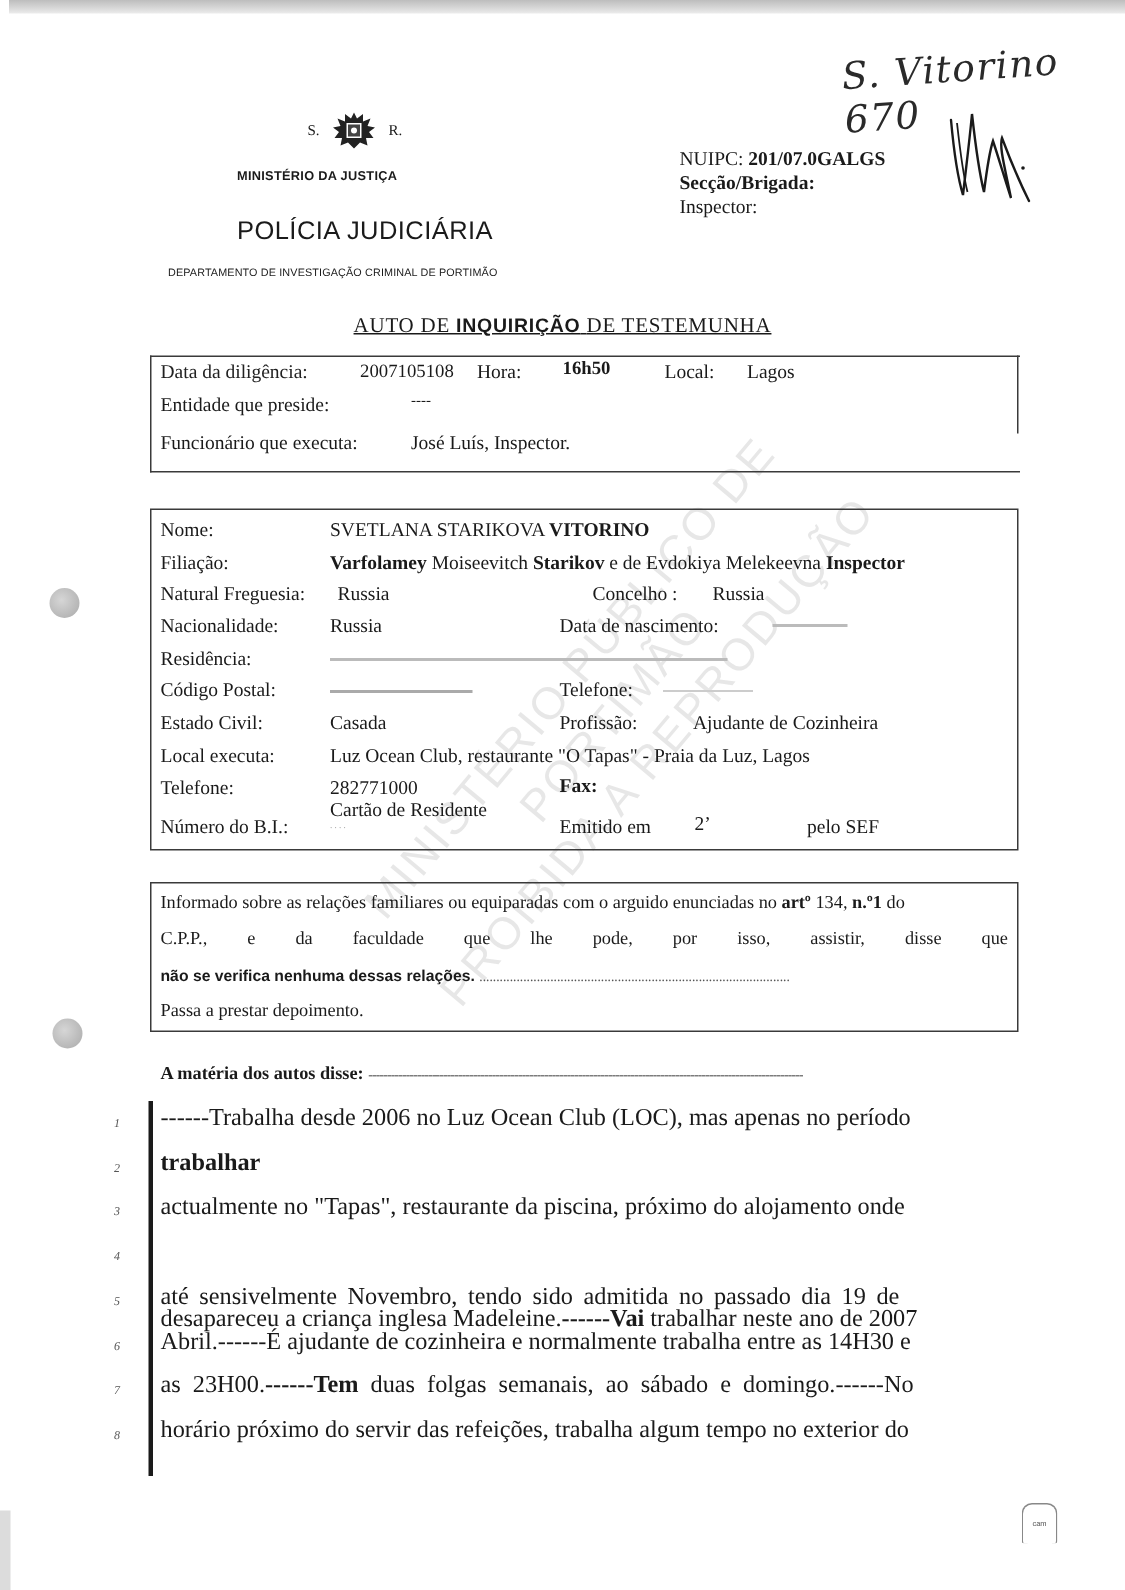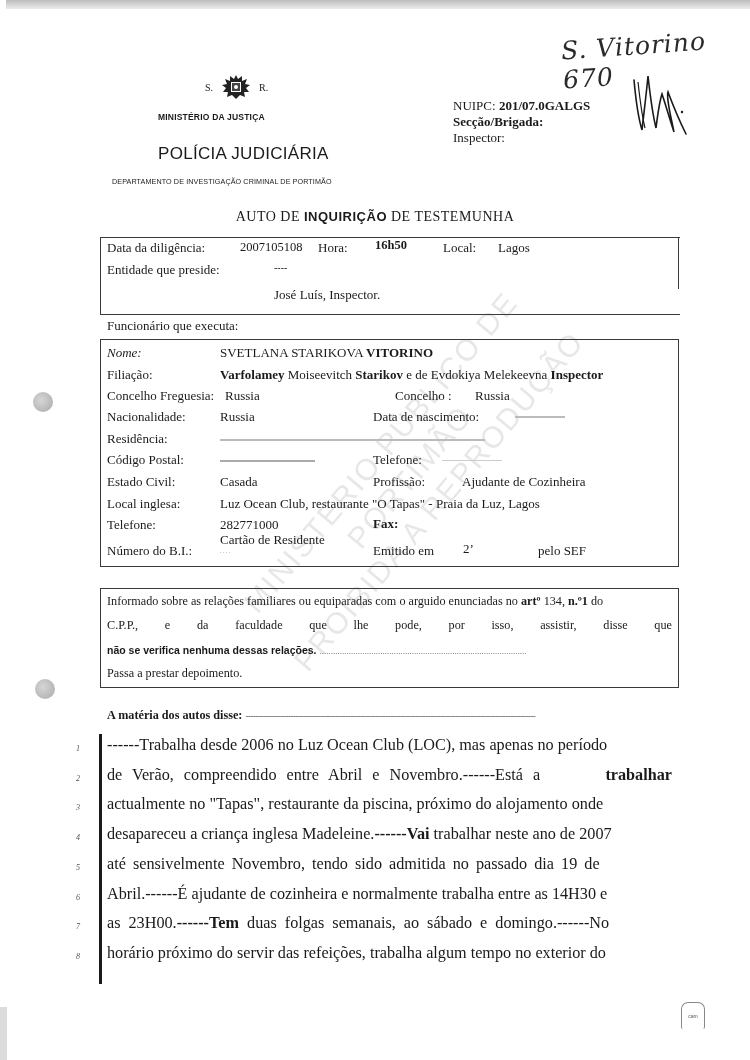--- a/index.html
+++ b/index.html
@@ -28,21 +28,21 @@
   .ministerio { position: absolute; left: 158px; top: 112px; font-size: 8.5px; font-weight: bold; letter-spacing: 0.2px; }
   .policia { position: absolute; left: 158px; top: 144px; font-size: 17px; letter-spacing: 0.3px; }
   .departamento { position: absolute; left: 112px; top: 177px; font-size: 7.2px; letter-spacing: 0.1px; }
 
   
   .handwriting { position: absolute; left: 562px; top: 30px; font-family: "DejaVu Serif", serif; font-style: italic; font-size: 25px; color: #2a2a2a; transform: rotate(-4deg); letter-spacing: 1px; }
   .signature { position: absolute; left: 628px; top: 72px; width: 60px; height: 64px; }
   .nuipc { position: absolute; left: 453px; top: 98px; font-size: 13px; line-height: 16px; }
   .nuipc b { font-weight: bold; }
 
-  .auto-title { position: absolute; left: 0; width: 750px; top: 209px; text-align: center; font-size: 14px; letter-spacing: 0.5px; }
+  .auto-title { position: absolute; left: 0; width: 750px; top: 209px; text-align: center; font-size: 14px; letter-spacing: 0.5px; text-decoration: underline; }
   .auto-title .b { font-weight: bold; }
 
   
   .box { position: absolute; border: 1.3px solid #3a3a3a; box-sizing: border-box; }
   .box1 { left: 100px; top: 237px; width: 580px; height: 78px; border-right: none; }
   .box1-right { position: absolute; left: 678px; top: 237px; width: 1.3px; height: 52px; background: #3a3a3a; }
   .box2 { left: 100px; top: 339px; width: 579px; height: 228px; }
   .box3 { left: 100px; top: 588px; width: 579px; height: 100px; }
 
   .row { position: absolute; font-size: 13px; white-space: nowrap; }
@@ -125,36 +125,36 @@
 <div class="row" style="left:107px;top:240px;">
   <span class="lbl">Data da diligência:</span>
 </div>
 <div class="row" style="left:240px;top:240px;font-size:12.5px;">2007105108</div>
 <div class="row" style="left:318px;top:240px;">Hora:</div>
 <div class="row" style="left:375px;top:238px;font-weight:bold;font-size:12.5px;font-family:Liberation Serif, serif;">16h50</div>
 <div class="row" style="left:443px;top:240px;">Local:</div>
 <div class="row" style="left:498px;top:240px;">Lagos</div>
 <div class="row" style="left:107px;top:262px;text-align:right;">Entidade que preside:</div>
 <div class="row" style="left:274px;top:262px;font-size:10px;">----</div>
-<div class="row" style="left:107px;top:287px;margin-top:31px;">Funcionário que executa:</div>
+<div class="row" style="left:107px;top:287px;">Funcionário que executa:</div>
 <div class="row" style="left:274px;top:287px;">José Luís, Inspector.</div>
 
 <div class="box box2"></div>
-<div class="row" style="left:107px;top:345px;font-style:italic;">Nome:</div>
+<div class="row" style="left:107px;top:345px;">Nome:</div>
 <div class="row" style="left:220px;top:345px;">
   <span>SVETLANA STARIKOVA</span>
   <b>VITORINO</b>
 </div>
 
 <div class="row" style="left:107px;top:367px;">Filiação:</div>
 <div class="row" style="left:220px;top:367px;">
   <b>Varfolamey</b><span> Moiseevitch </span><b>Starikov</b><span> e de Evdokiya Melekeevna </span><b>Inspector</b>
 </div>
 
-<div class="row" style="left:107px;top:388px;">Concelho Freguesia:</div>
+<div class="row" style="left:107px;top:388px;">Natural Freguesia:</div>
 <div class="row" style="left:225px;top:388px;">Russia</div>
 <div class="row" style="left:395px;top:388px;">Concelho :</div>
 <div class="row" style="left:475px;top:388px;">Russia</div>
 
 <div class="row" style="left:107px;top:409px;">Nacionalidade:</div>
 <div class="row" style="left:220px;top:409px;">Russia</div>
 <div class="row" style="left:373px;top:409px;">Data de nascimento:</div>
 <div class="row" style="left:515px;top:409px;color:transparent;background:linear-gradient(transparent 45%, #bbb 45%, #bbb 55%, transparent 55%);width:50px;">[redacted]</div>
 
 <div class="row" style="left:107px;top:431px;">Residência:</div>
@@ -163,21 +163,21 @@
 <div class="row" style="left:107px;top:452px;">Código Postal:</div>
 <div class="row" style="left:220px;top:452px;color:transparent;background:linear-gradient(transparent 50%, #aaa 50%, #aaa 62%, transparent 62%);width:95px;overflow:hidden;">[redacted] Lagos</div>
 <div class="row" style="left:373px;top:452px;">Telefone:</div>
 <div class="row" style="left:442px;top:452px;color:transparent;background:linear-gradient(transparent 50%, #ccc 50%, #ccc 58%, transparent 58%);width:60px;overflow:hidden;">[redacted]</div>
 
 <div class="row" style="left:107px;top:474px;">Estado Civil:</div>
 <div class="row" style="left:220px;top:474px;">Casada</div>
 <div class="row" style="left:373px;top:474px;">Profissão:</div>
 <div class="row" style="left:462px;top:474px;">Ajudante de Cozinheira</div>
 
-<div class="row" style="left:107px;top:496px;">Local inglesa:</div>
+<div class="row" style="left:107px;top:496px;">Local executa:</div>
 <div class="row" style="left:220px;top:496px;">Luz Ocean Club, restaurante "O Tapas" - Praia da Luz, Lagos</div>
 
 <div class="row" style="left:107px;top:517px;">Telefone:</div>
 <div class="row" style="left:220px;top:517px;">282771000</div>
 <div class="row" style="left:373px;top:516px;font-weight:bold;">Fax:</div>
 
 <div class="row" style="left:107px;top:543px;">Número do B.I.:</div>
 <div class="row" style="left:220px;top:532px;">Cartão de Residente</div>
 <div class="row" style="left:220px;top:548px;width:45px;height:6px;overflow:hidden;font-size:6px;color:#999;">. . . .</div>
 <div class="row" style="left:373px;top:543px;">Emitido em</div>
@@ -220,31 +220,30 @@
 
 <div class="margin-line"></div>
 
 <div class="linenum" style="top:744px;">1</div>
 <div class="textline" style="top:736px;">
   <span>------Trabalha desde 2006 no Luz Ocean Club (LOC), mas apenas no período</span>
 </div>
 
 <div class="linenum" style="top:774px;">2</div>
 <div class="textline just" style="top:766px;">
-  <span style="word-spacing:6px;">de Verão, compreendido entre Abril e Novembro.------Está a </span>
   <b>trabalhar</b>
 </div>
 
 <div class="linenum" style="top:803px;">3</div>
 <div class="textline" style="top:795px;">
   <span>actualmente no "Tapas", restaurante da piscina, próximo do alojamento onde</span>
 </div>
 
 <div class="linenum" style="top:833px;">4</div>
-<div class="textline" style="top:825px;">
+<div class="textline" style="top:870px;">
   <span>desapareceu a criança inglesa Madeleine.</span><b>------Vai</b><span> trabalhar neste ano de 2007</span>
 </div>
 
 <div class="linenum" style="top:863px;">5</div>
 <div class="textline" style="top:855px;word-spacing:3px;">
   <span>até sensivelmente Novembro, tendo sido admitida no passado dia 19 de</span>
 </div>
 
 <div class="linenum" style="top:893px;">6</div>
 <div class="textline" style="top:885px;">

